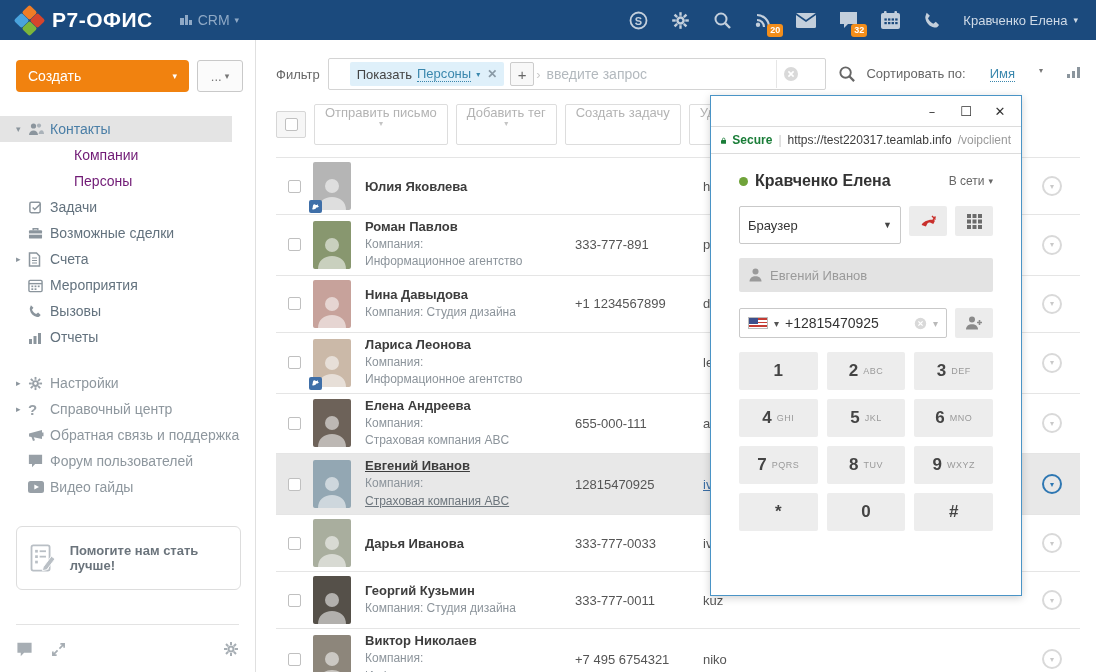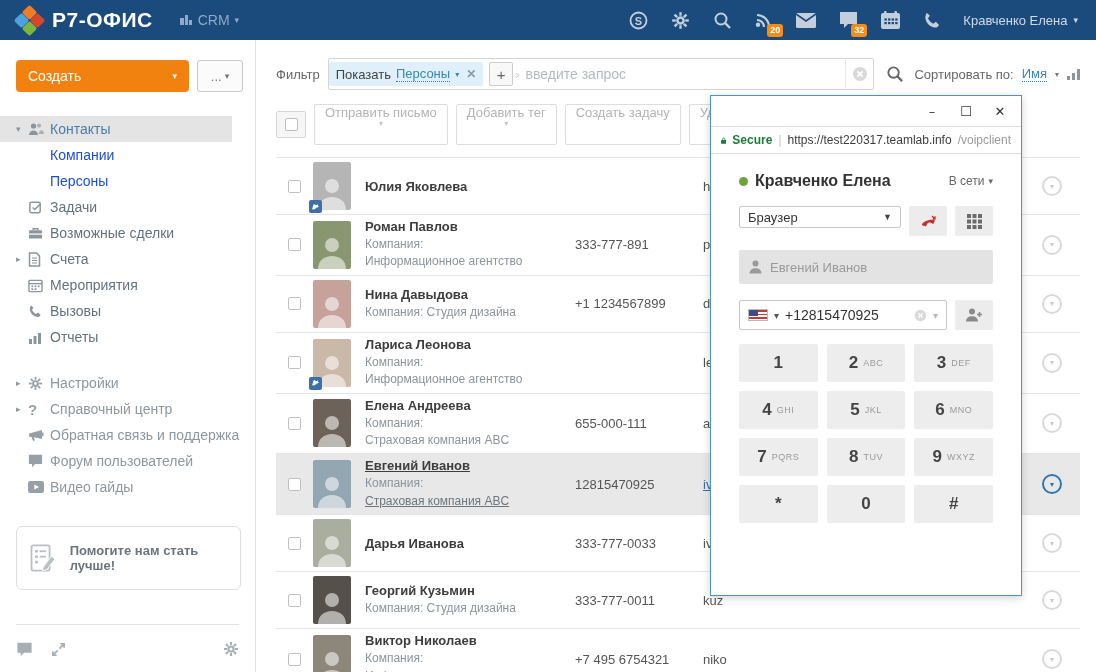--- a/index.html
+++ b/index.html
@@ -30,43 +30,43 @@
 
   
   .create-row { display:flex; gap:8px; padding:0 12px 0 16px; margin-bottom:24px; }
   .btn-create { flex:1; height:32px; background:#f1820f; border:none; border-radius:4px; color:#fff; font-size:14px; display:flex; align-items:center; justify-content:space-between; padding:8px 12px; cursor:pointer; font-family:inherit; }
   .btn-more { width:46px; height:32px; background:#fbfbfb; border:1px solid #c9c9c9; border-radius:3px; color:#777; font-size:13px; display:flex; align-items:center; justify-content:center; gap:3px; cursor:pointer; font-family:inherit; }
   .nav { font-size:14px; color:#63727e; }
   .nav-item { display:flex; align-items:center; height:26px; padding-left:16px; cursor:pointer; position:relative; white-space:nowrap; }
   .nav-item .expander { width:12px; font-size:9px; color:#8b959d; flex-shrink:0; }
   .nav-item .nicon { width:22px; display:flex; justify-content:flex-start; flex-shrink:0; }
   .nav-item.selected { background:#e4e4e4; width:232px; color:#4a7ea6; }
-  .nav-item.child { padding-left:50px; color:#1d4ed8; }
+  .nav-item.child { padding-left:74px; color:#701a75; }
   .nav-item.muted { color:#8e979e; }
   .nav-gap { height:20px; }
   .help-box { margin:26px 14px 0 16px; border:1px solid #ddd; border-radius:6px; background:#fff; display:flex; align-items:center; gap:12px; padding:14px 10px; cursor:pointer; }
   .help-box span.txt { font-size:13px; font-weight:bold; color:#6b747c; }
   .side-footer { margin:34px 16px 0 16px; border-top:1px solid #e3e3e3; padding-top:16px; display:flex; align-items:center; gap:18px; color:#9aa2a9; }
   .side-footer .right { margin-left:auto; }
   .sficon { cursor:pointer; display:flex; }
 
   
   .filter-bar { display:flex; align-items:center; }
   .filter-label { font-size:13px; color:#666; margin-right:8px; }
-  .filter-box { flex:1; height:32px; border:1px solid #d4d4d4; border-radius:2px; display:flex; align-items:center; padding:0 0; background:#fff; max-width:608px; }
+  .filter-box { flex:1; height:32px; border:1px solid #d4d4d4; border-radius:2px; display:flex; align-items:center; padding:0 21px; background:#fff; max-width:608px; }
   .chip { background:#dff0fa; height:24px; display:flex; align-items:center; gap:5px; padding:0 7px; font-size:13px; color:#444; border-radius:2px; cursor:pointer; }
   .chip .chip-val { color:#3a87ad; border-bottom:1px dotted #3a87ad; }
   .chip .chip-caret { color:#3a87ad; font-size:8px; }
   .chip .chip-x { color:#8a9aa6; font-weight:bold; font-size:12px; margin-left:2px; cursor:pointer; }
   .plus-btn { width:24px; height:24px; border:1px solid #ccc; border-radius:2px; background:#f8f8f8; color:#666; font-size:15px; display:flex; align-items:center; justify-content:center; margin:0 2px 0 6px; cursor:pointer; }
   .prompt-arrow { color:#c9c9c9; font-size:13px; margin-right:6px; }
   .filter-placeholder { color:#b3b9be; font-size:14px; flex:1; }
   .clear-btn { width:28px; height:28px; border-left:1px solid #e6e6e6; display:flex; align-items:center; justify-content:center; cursor:pointer; }
   .search-btn { margin:0 10px 0 12px; cursor:pointer; display:flex; }
-  .sort-wrap { margin-left:auto; display:flex; align-items:center; gap:8px; font-size:13px; color:#666; white-space:nowrap; cursor:pointer; }
+  .sort-wrap { margin-left:auto; display:flex; gap:24px; font-size:13px; color:#666; white-space:nowrap; cursor:pointer; }
   .sort-val { color:#3a87ad; border-bottom:1px dotted #3a87ad; }
   .sort-caret { font-size:8px; color:#777; }
 
   
   .toolbar { display:flex; align-items:center; gap:8px; margin-top:14px; }
   .cb-btn { width:30px; height:27px; border:1px solid #d6d6d6; background:#f6f6f6; border-radius:2px; display:flex; align-items:center; justify-content:center; cursor:pointer; }
   .cb { width:13px; height:13px; border:1px solid #c0c0c0; border-radius:2px; background:#fff; display:inline-block; }
   .tb-btn { height:41px; border:1px solid #ddd; background:#fff; border-radius:2px; color:#b3b3b3; font-size:13px; display:flex; align-items:center; padding:0 10px; cursor:default; font-family:inherit;flex-direction:column; }
   .tb-btn .caret { font-size:8px; color:#c4c4c4; }
 
@@ -98,21 +98,21 @@
   .secure { color:#1a7d38; font-weight:bold; }
   .addr-sep { color:#c9c9c9; }
   .url-host { color:#3c3c3c; }
   .url-path { color:#9a9a9a; }
   .dialer { padding:18px 28px 0 28px; }
   .dialer-head { display:flex; align-items:center; }
   .status-dot { width:9px; height:9px; border-radius:50%; background:#70a33a; margin-right:7px; }
   .dialer-user { font-size:16px; font-weight:bold; color:#333; }
   .status-sel { margin-left:auto; font-size:12px; color:#666; display:flex; align-items:center; gap:4px; cursor:pointer; }
   .dev-row { display:flex; gap:8px; margin-top:16px; }
-  .dev-select { flex:1; height:22px; border:1px solid #c9c9c9; border-radius:2px; background:#fff; font-size:13px; color:#333; display:flex; align-items:center; justify-content:space-between; padding:0 8px; cursor:pointer; }
+  .dev-select { flex:1; height:38px; border:1px solid #c9c9c9; border-radius:2px; background:#fff; font-size:13px; color:#333; display:flex; align-items:center; justify-content:space-between; padding:0 8px; cursor:pointer; }
   .sq-btn { width:38px; height:30px; background:#ececec; border:none; border-radius:2px; display:flex; align-items:center; justify-content:center; cursor:pointer; }
   .callee { margin-top:14px; height:34px; background:#e3e3e3; border-radius:2px; display:flex; align-items:center; gap:8px; padding:0 10px; font-size:13px; color:#9a9a9a; }
   .phone-row { display:flex; gap:8px; margin-top:16px; }
   .phone-input { flex:1; height:30px; border:1px solid #c9c9c9; border-radius:2px; display:flex; align-items:center; padding:0 8px; gap:6px; }
   .flag { width:20px; height:12px; position:relative; background:repeating-linear-gradient(#c43c34 0 1.8px,#fff 1.8px 3.6px); border:1px solid #bbb; flex-shrink:0; }
   .flag::after { content:""; position:absolute; left:0; top:0; width:9px; height:6px; background:#3c4f8c; }
   .phone-num { font-size:14px; color:#333; flex:1; }
   .mini { color:#b9b9b9; font-size:10px; cursor:pointer; }
   .pad { margin-top:14px; display:grid; grid-template-columns:repeat(3,1fr); gap:9px; }
   .key { height:38px; background:#ededed; border:none; border-radius:2px; display:flex; align-items:center; justify-content:center; gap:5px; cursor:pointer; font-family:inherit; }

